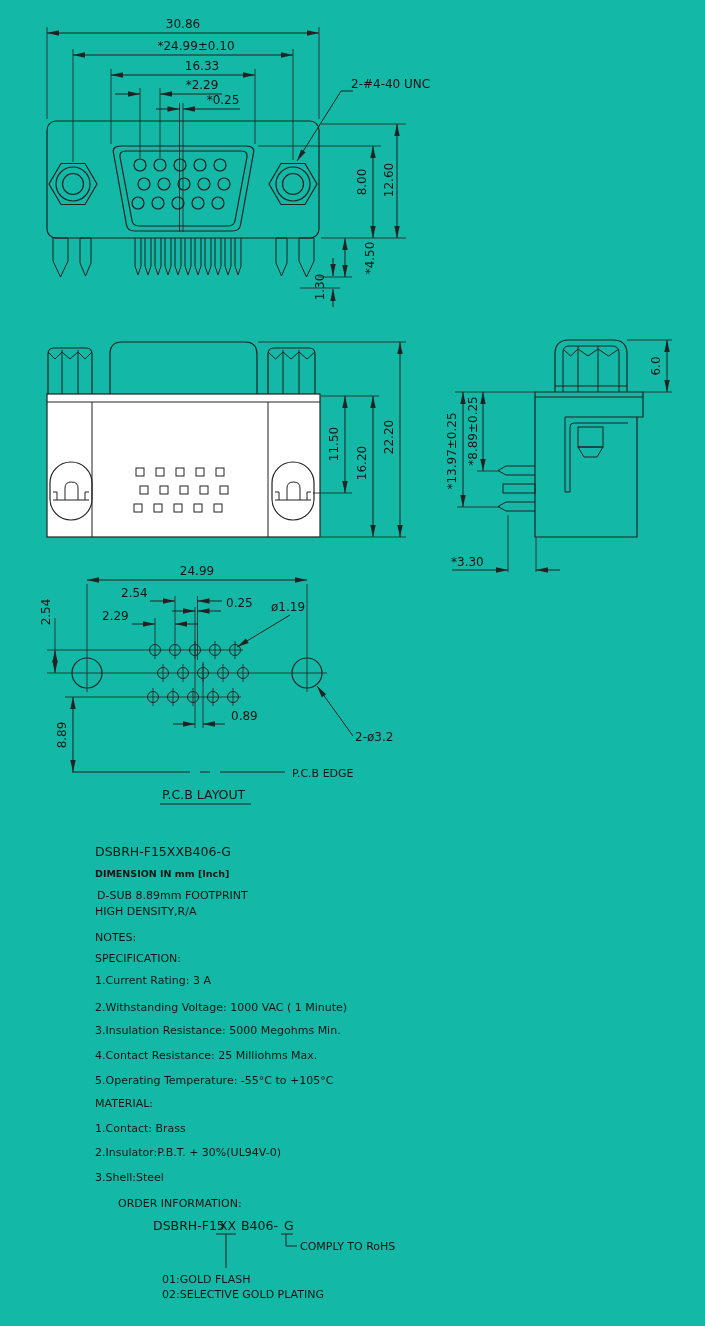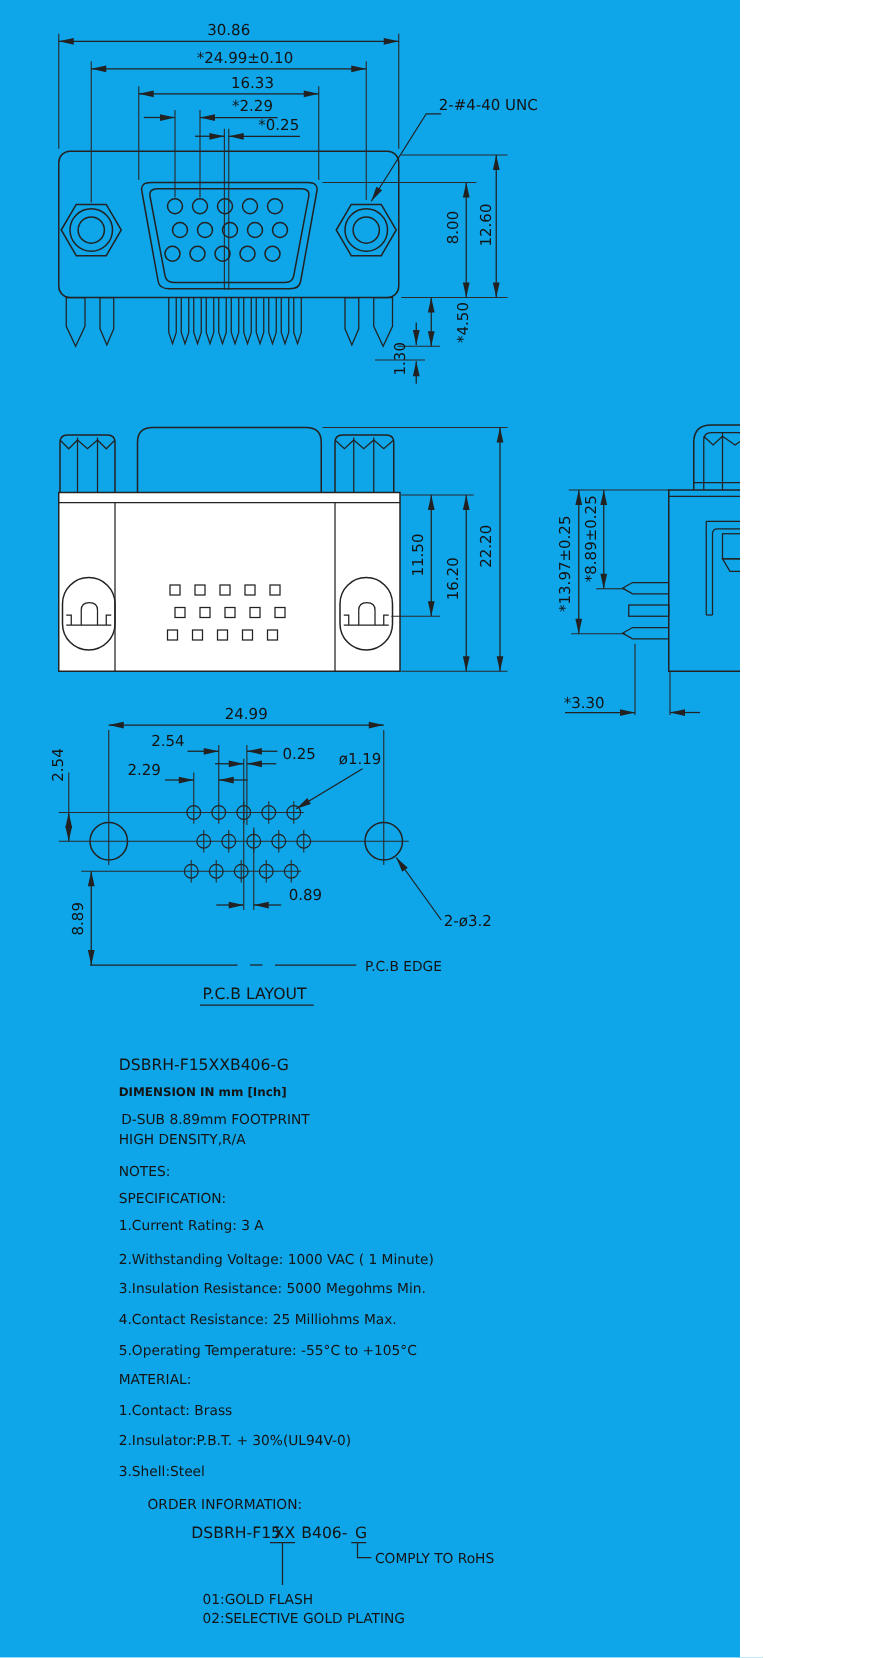--- a/index.html
+++ b/index.html
@@ -1,16 +1,16 @@
 <!DOCTYPE html>
 <html><head>
 <meta charset="utf-8">
 <style>
   html,body{margin:0;padding:0;background:#ffffff;}
-  .sheet{position:relative;width:592px;height:1326px;background:#0ea5e9;overflow:hidden;}
+  .sheet{position:relative;width:705px;height:1326px;background:#14b8a6;overflow:hidden;}
   svg{display:block;}
   .ln{stroke:#222;stroke-width:1;fill:none;}
   .lt{stroke:#2a2a2a;stroke-width:0.9;fill:none;}
   .dd{stroke:#222;stroke-width:1;fill:none;marker-start:url(#arr);marker-end:url(#arr);}
   .da{stroke:#222;stroke-width:1;fill:none;marker-end:url(#arr);}
   .shape{stroke:#222;stroke-width:1.2;fill:none;}
   .shapef{stroke:#222;stroke-width:1.2;fill:#ffffff;}
   .tx{fill:#141414;font-family:"DejaVu Sans",sans-serif;font-size:12px;white-space:pre;}
   .tm{text-anchor:middle;}
   .tn{fill:#141414;font-family:"DejaVu Sans",sans-serif;font-size:11px;white-space:pre;}

